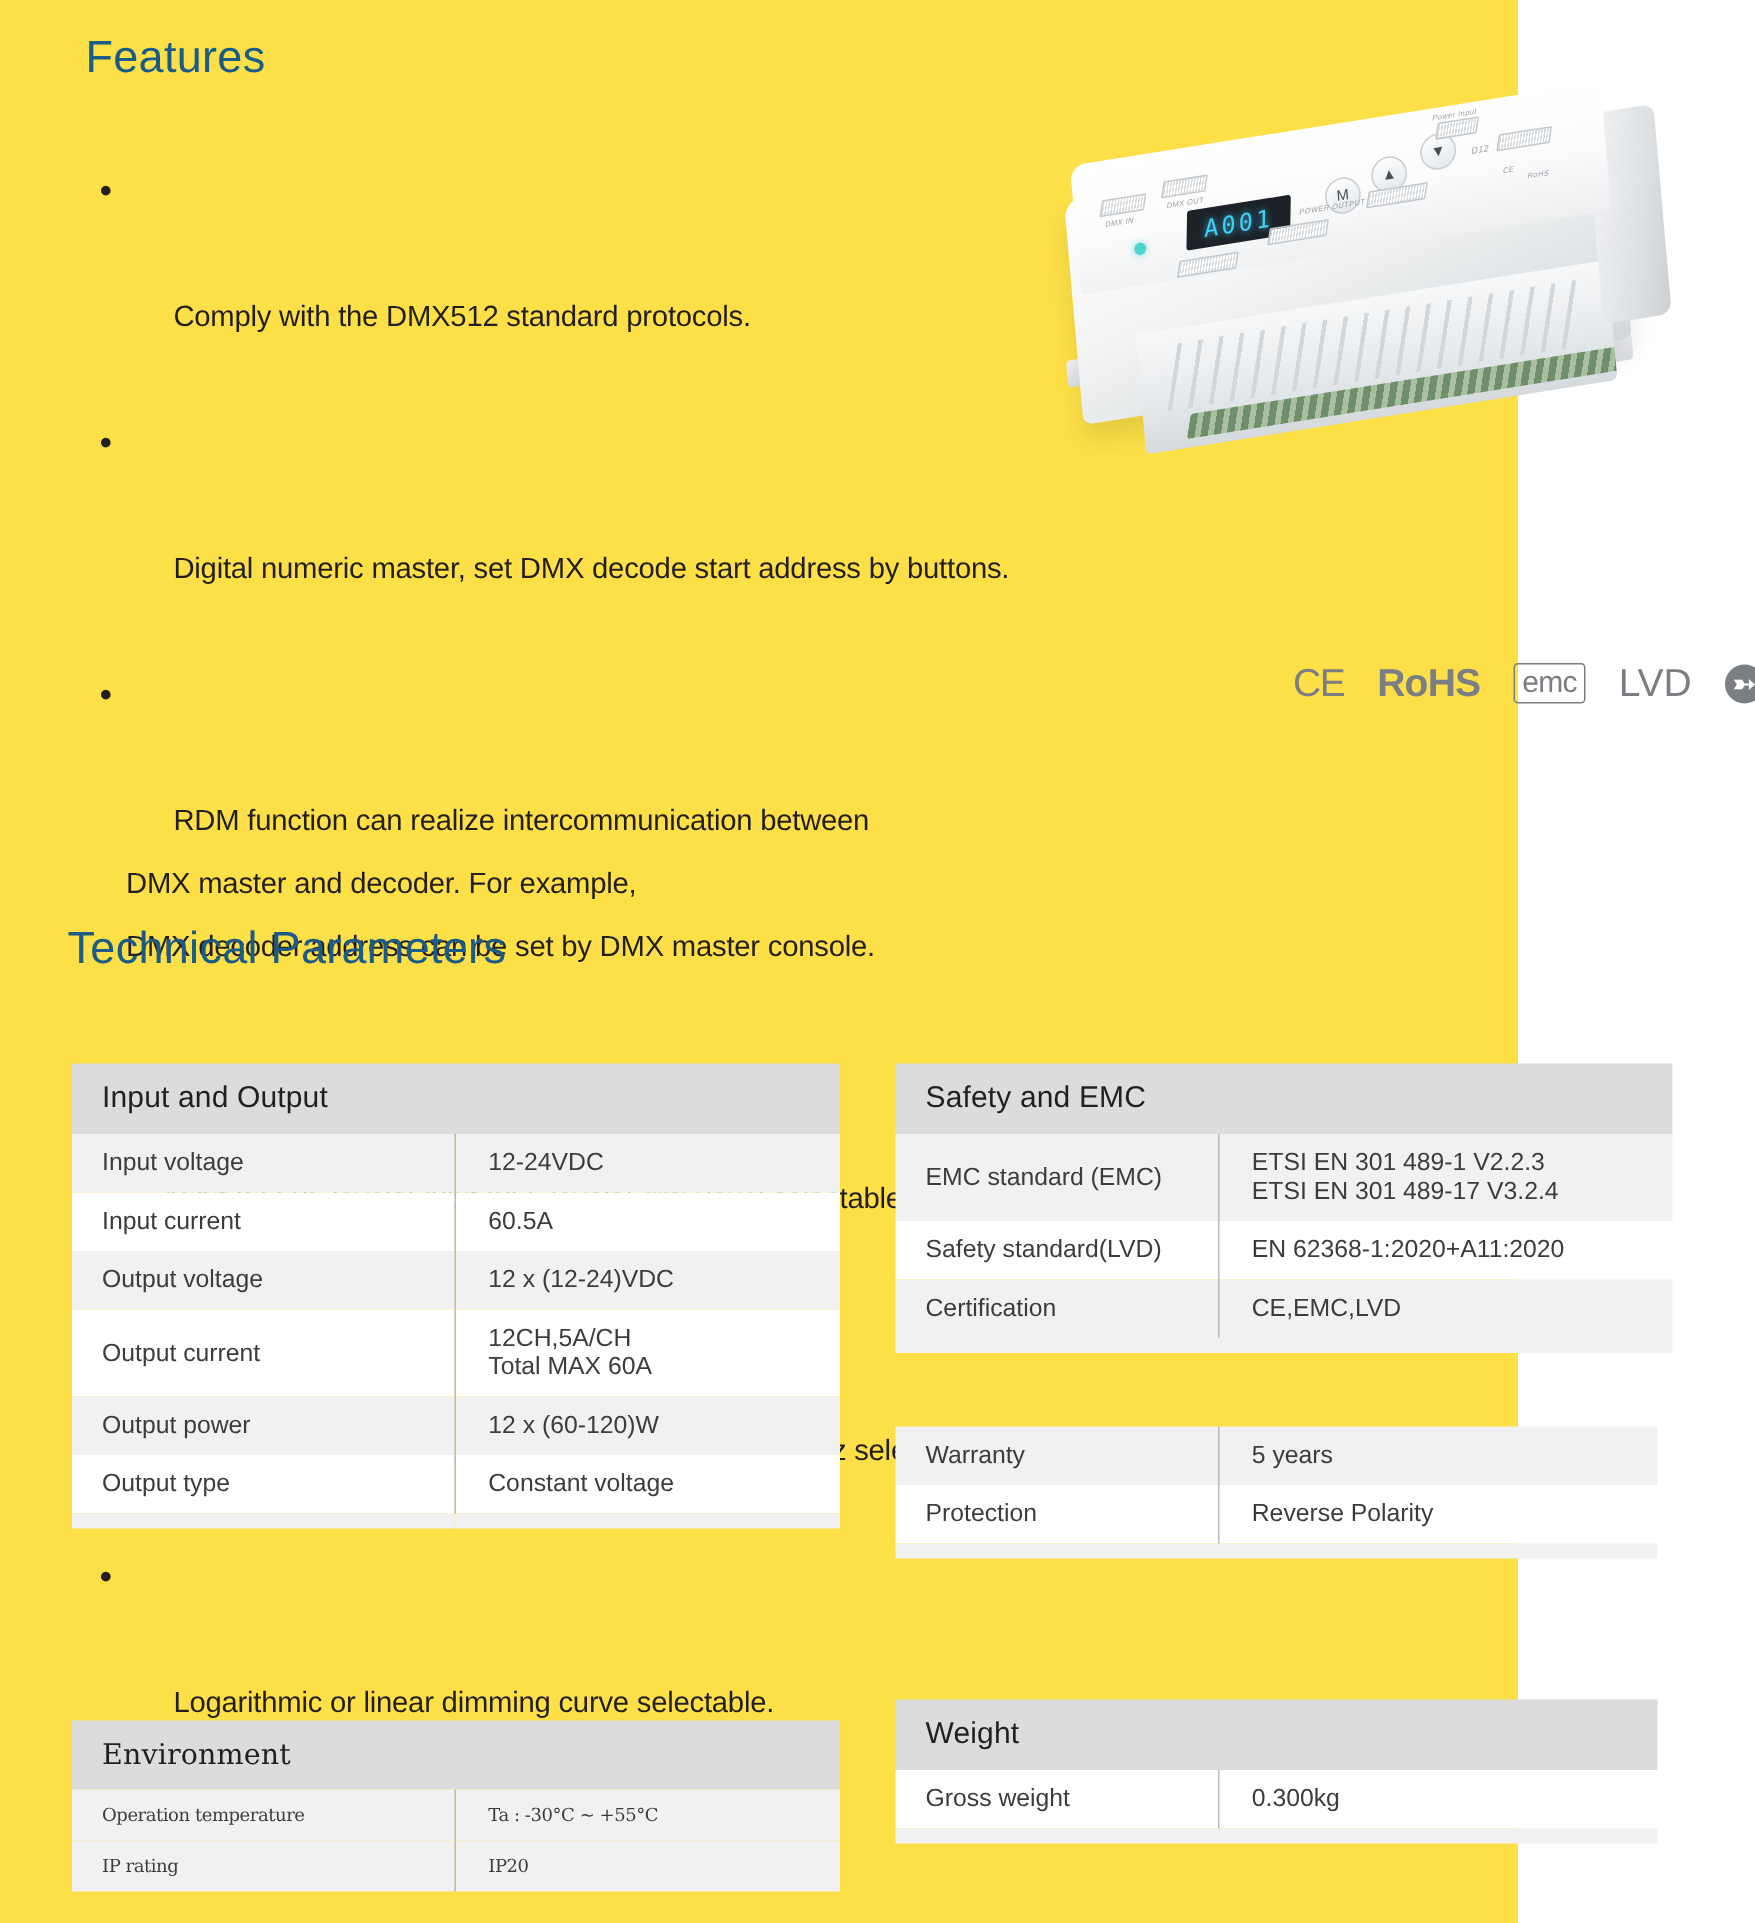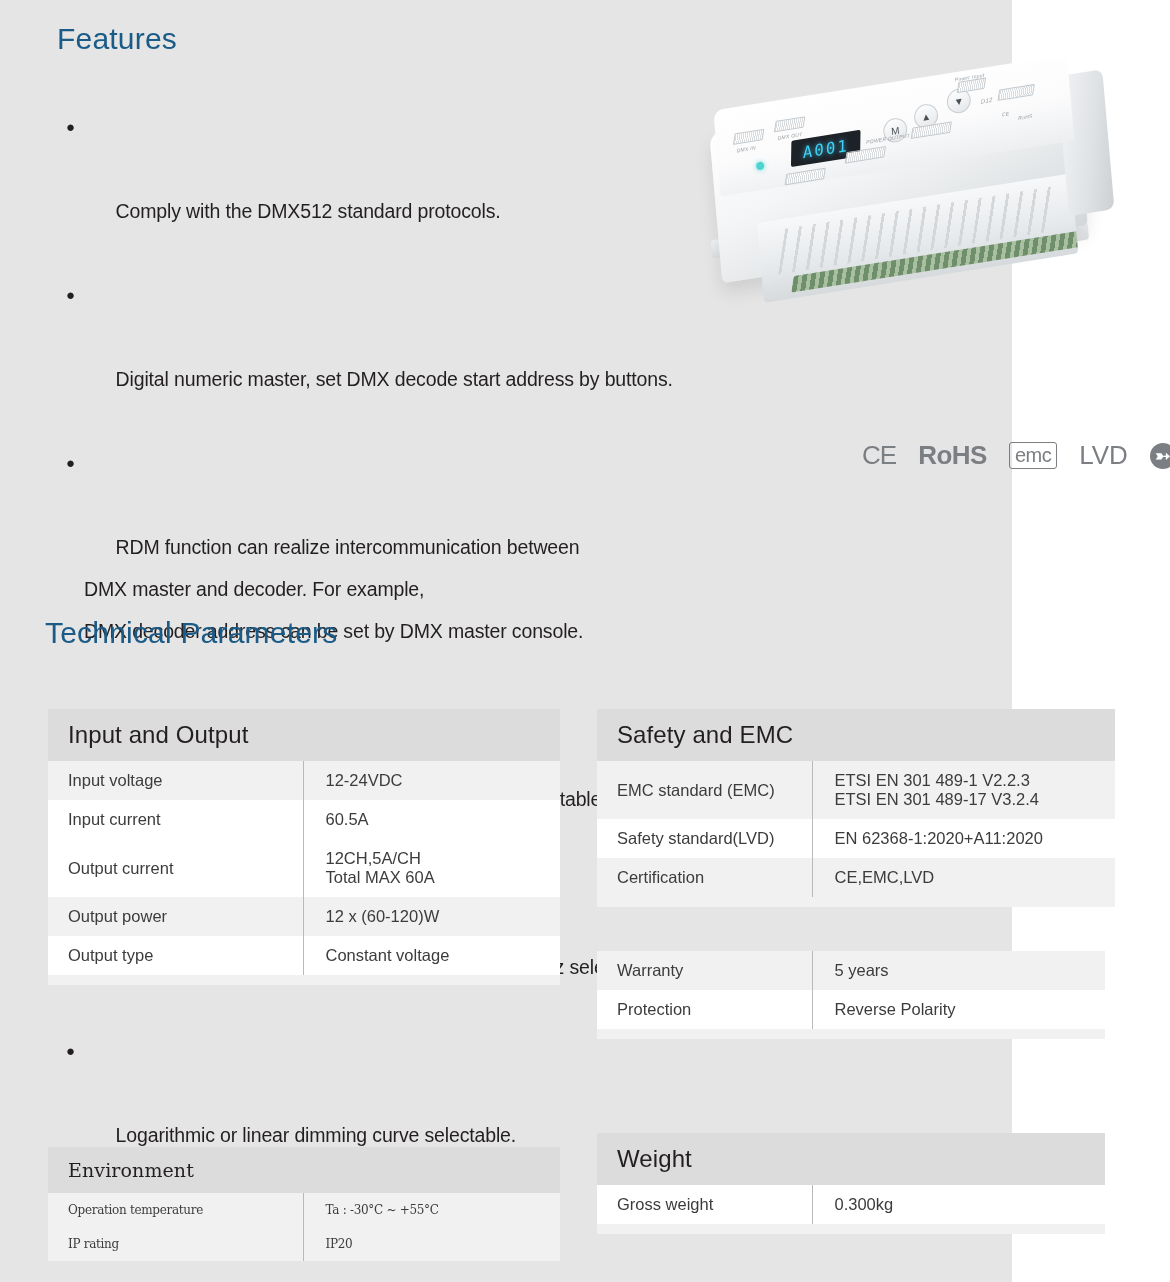--- a/index.html
+++ b/index.html
@@ -3,21 +3,21 @@
 <meta charset="utf-8">
 <style>
   * { box-sizing: border-box; }
   html, body {
     margin: 0; padding: 0;
     width: 1170px; height: 1282px;
     background: #ffffff;
     font-family: "Liberation Sans", sans-serif;
     overflow: hidden;
   }
-  .page { position: relative; width: 1012px; height: 1282px; background:#e5e5e5; }
+  .page { position: relative; width: 1012px; height: 1282px; background:#fde047; }
 
   
   .section-heading {
     position: absolute;
     color: #1b5b87;
     font-weight: 400;
     letter-spacing: 0.2px;
     font-family: "Liberation Sans", sans-serif;
   }
   #features-heading { left: 57px; top: 22px; font-size: 30px; }
@@ -182,21 +182,21 @@
   }
 
   
   .spec-table {
     position: absolute;
     border-collapse: collapse;
     table-layout: fixed;
   }
   .spec-table .tbl-title td {
     background: #dcdcdc;
-    font-size: 24px;
+    font-size: 20px;
     color: #231f20;
     padding: 12px 0 12px 20px;
     letter-spacing: 0.1px;
     font-weight: 400;
   }
   .spec-table td {
     font-size: 16.5px;
     color: #3c3c3c;
     vertical-align: middle;
     font-weight: 400;
@@ -355,20 +355,24 @@
         <td colspan="2">Input and Output</td>
       </tr>
       <tr class="odd">
         <td class="k">Input voltage</td>
         <td class="v">12-24VDC</td>
       </tr>
       <tr class="even">
         <td class="k">Input current</td>
         <td class="v">60.5A</td>
       </tr>
+      <tr class="odd">
+        <td class="k">Output voltage</td>
+        <td class="v">12 x (12-24)VDC</td>
+      </tr>
       <tr class="even">
         <td class="k">Output current</td>
         <td class="v">12CH,5A/CH
 Total MAX 60A</td>
       </tr>
       <tr class="odd">
         <td class="k">Output power</td>
         <td class="v">12 x (60-120)W</td>
       </tr>
       <tr class="even">

